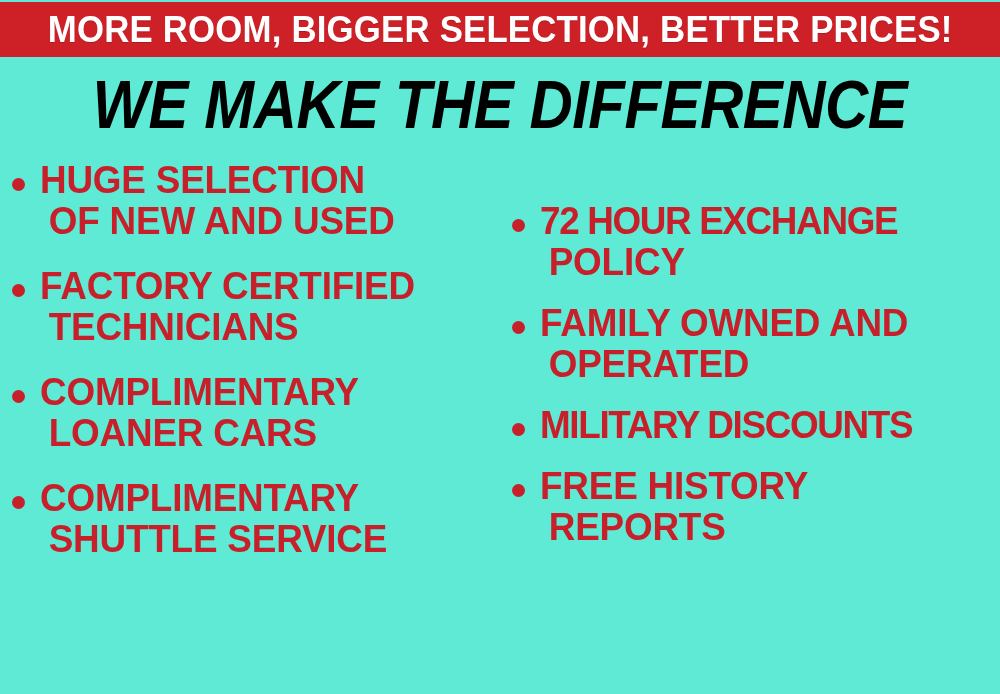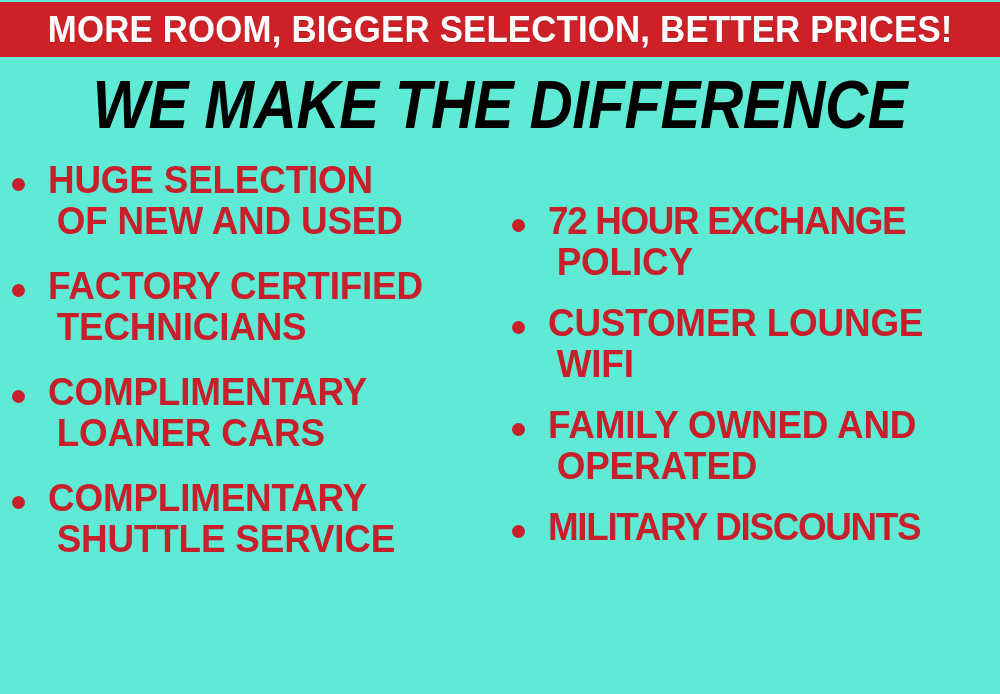--- a/index.html
+++ b/index.html
@@ -76,21 +76,20 @@
     top: 0;
     height: 534px;
   }
   .col-left  { left: 12px;  width: 492px; }
   .col-right { left: 512px; width: 488px; margin-top: 41px; }
 
   .bullet-row {
     display: flex;
     align-items: flex-start;
     margin-bottom: 22px;
-    gap: 8px;
   }
   .col-left  .bullet-row { margin-bottom: 24px; }
   .col-right .bullet-row { margin-bottom: 20px; }
 
   .bullet-dot {
     flex: 0 0 auto;
     width: 13px;
     height: 13px;
     border-radius: 50%;
     background: #c8202b;
@@ -167,40 +166,40 @@
 
       <div class="bullet-row">
         <span class="bullet-dot"></span>
         <span class="bullet-text">
           <span class="tight">72 HOUR EXCHANGE</span>
           <span class="l2">POLICY</span>
         </span>
       </div>
 
 
-      <div class="bullet-row">
-        <span class="bullet-dot"></span>
-        <span class="bullet-text">
-          <span>CUSTOMER LOUNGE</span>
-          <span class="l2">WIFI</span>
-        </span>
-      </div>
 
       <div class="bullet-row">
         <span class="bullet-dot"></span>
         <span class="bullet-text">
           <span>FAMILY OWNED AND</span>
           <span class="l2">OPERATED</span>
         </span>
       </div>
 
       <div class="bullet-row">
         <span class="bullet-dot"></span>
         <span class="bullet-text">
           <span class="tight">MILITARY DISCOUNTS</span>
         </span>
       </div>
 
+      <div class="bullet-row">
+        <span class="bullet-dot"></span>
+        <span class="bullet-text">
+          <span>FREE HISTORY</span>
+          <span class="l2">REPORTS</span>
+        </span>
+      </div>
 
     </div>
 
   </div>
 </div>
 
 </body></html>

